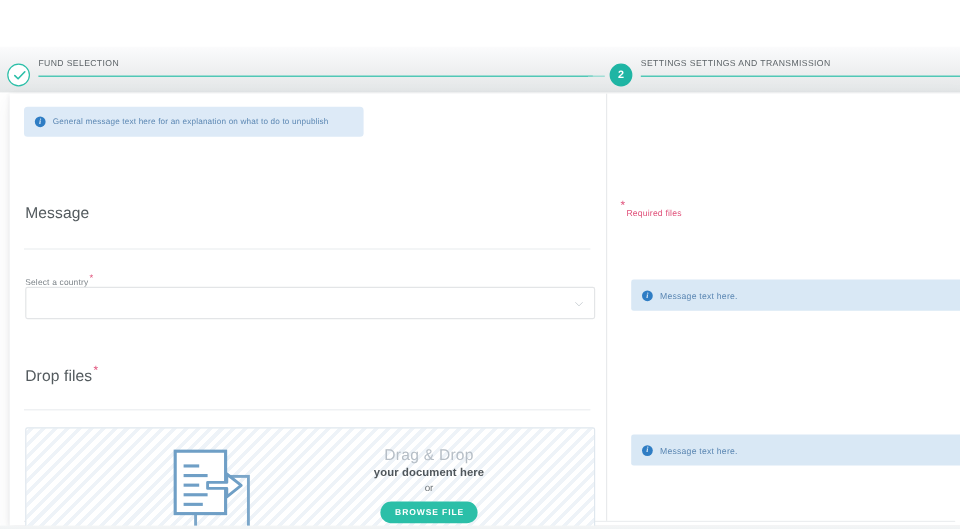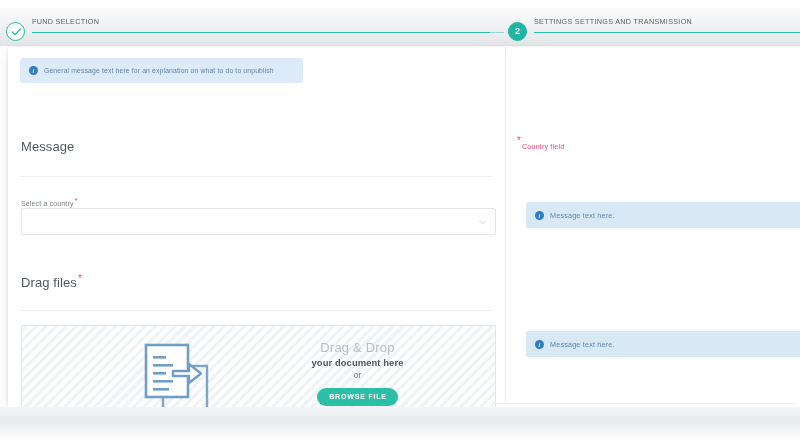--- a/index.html
+++ b/index.html
@@ -14,20 +14,21 @@
     font-family: "Liberation Sans", sans-serif;
     -webkit-font-smoothing: antialiased;
   }
 
   
   .page {
     position: relative;
     width: 800px;
     height: 352px;
     background: #ffffff;
+    margin-top: 31px;
   }
 
   
   .stepper {
     position: absolute;
     left: 0;
     top: 8px;
     width: 800px;
     height: 38px;
     background: linear-gradient(180deg, #fbfbfc 0%, #eceeef 60%, #e4e7e8 100%);
@@ -406,21 +407,21 @@
         <span>Select a country</span><span class="req-star">*</span>
       </div>
 
       <div class="select-box">
         <svg class="chev" viewBox="0 0 10 6">
           <path d="M1 1 L5 5 L9 1" fill="none" stroke="#c9ced2" stroke-width="1.1" stroke-linecap="round" stroke-linejoin="round"></path>
         </svg>
       </div>
 
       <div class="section-title title-files">
-        <span>Drag files</span><span class="req-star">*</span>
+        <span>Drop files</span><span class="req-star">*</span>
       </div>
       <div class="hr-under-files"></div>
 
       <div class="dropzone">
 
         <svg class="dz-icon" viewBox="0 0 78 76">
           <rect x="24" y="26" width="44" height="44" fill="none" stroke="#7ba6c9" stroke-width="2.4"></rect>
           <rect x="7" y="5" width="42" height="52" fill="#ffffff" stroke="#6f9fc6" stroke-width="2.6"></rect>
           <rect x="14" y="16" width="13" height="2.6" fill="#6f9fc6"></rect>
           <rect x="14" y="24" width="20" height="2.6" fill="#6f9fc6"></rect>
@@ -438,21 +439,21 @@
         </div>
 
       </div>
 
     </div>
 
     <div class="right-col">
 
       <div class="required-note">
         <span class="star">*</span>
-        <span class="lbl">Country field</span>
+        <span class="lbl">Required files</span>
       </div>
 
       <div class="msg-box msg-1">
         <span class="info-dot">i</span>
         <span class="txt">Message text here.</span>
       </div>
 
       <div class="msg-box msg-2">
         <span class="info-dot">i</span>
         <span class="txt">Message text here.</span>

